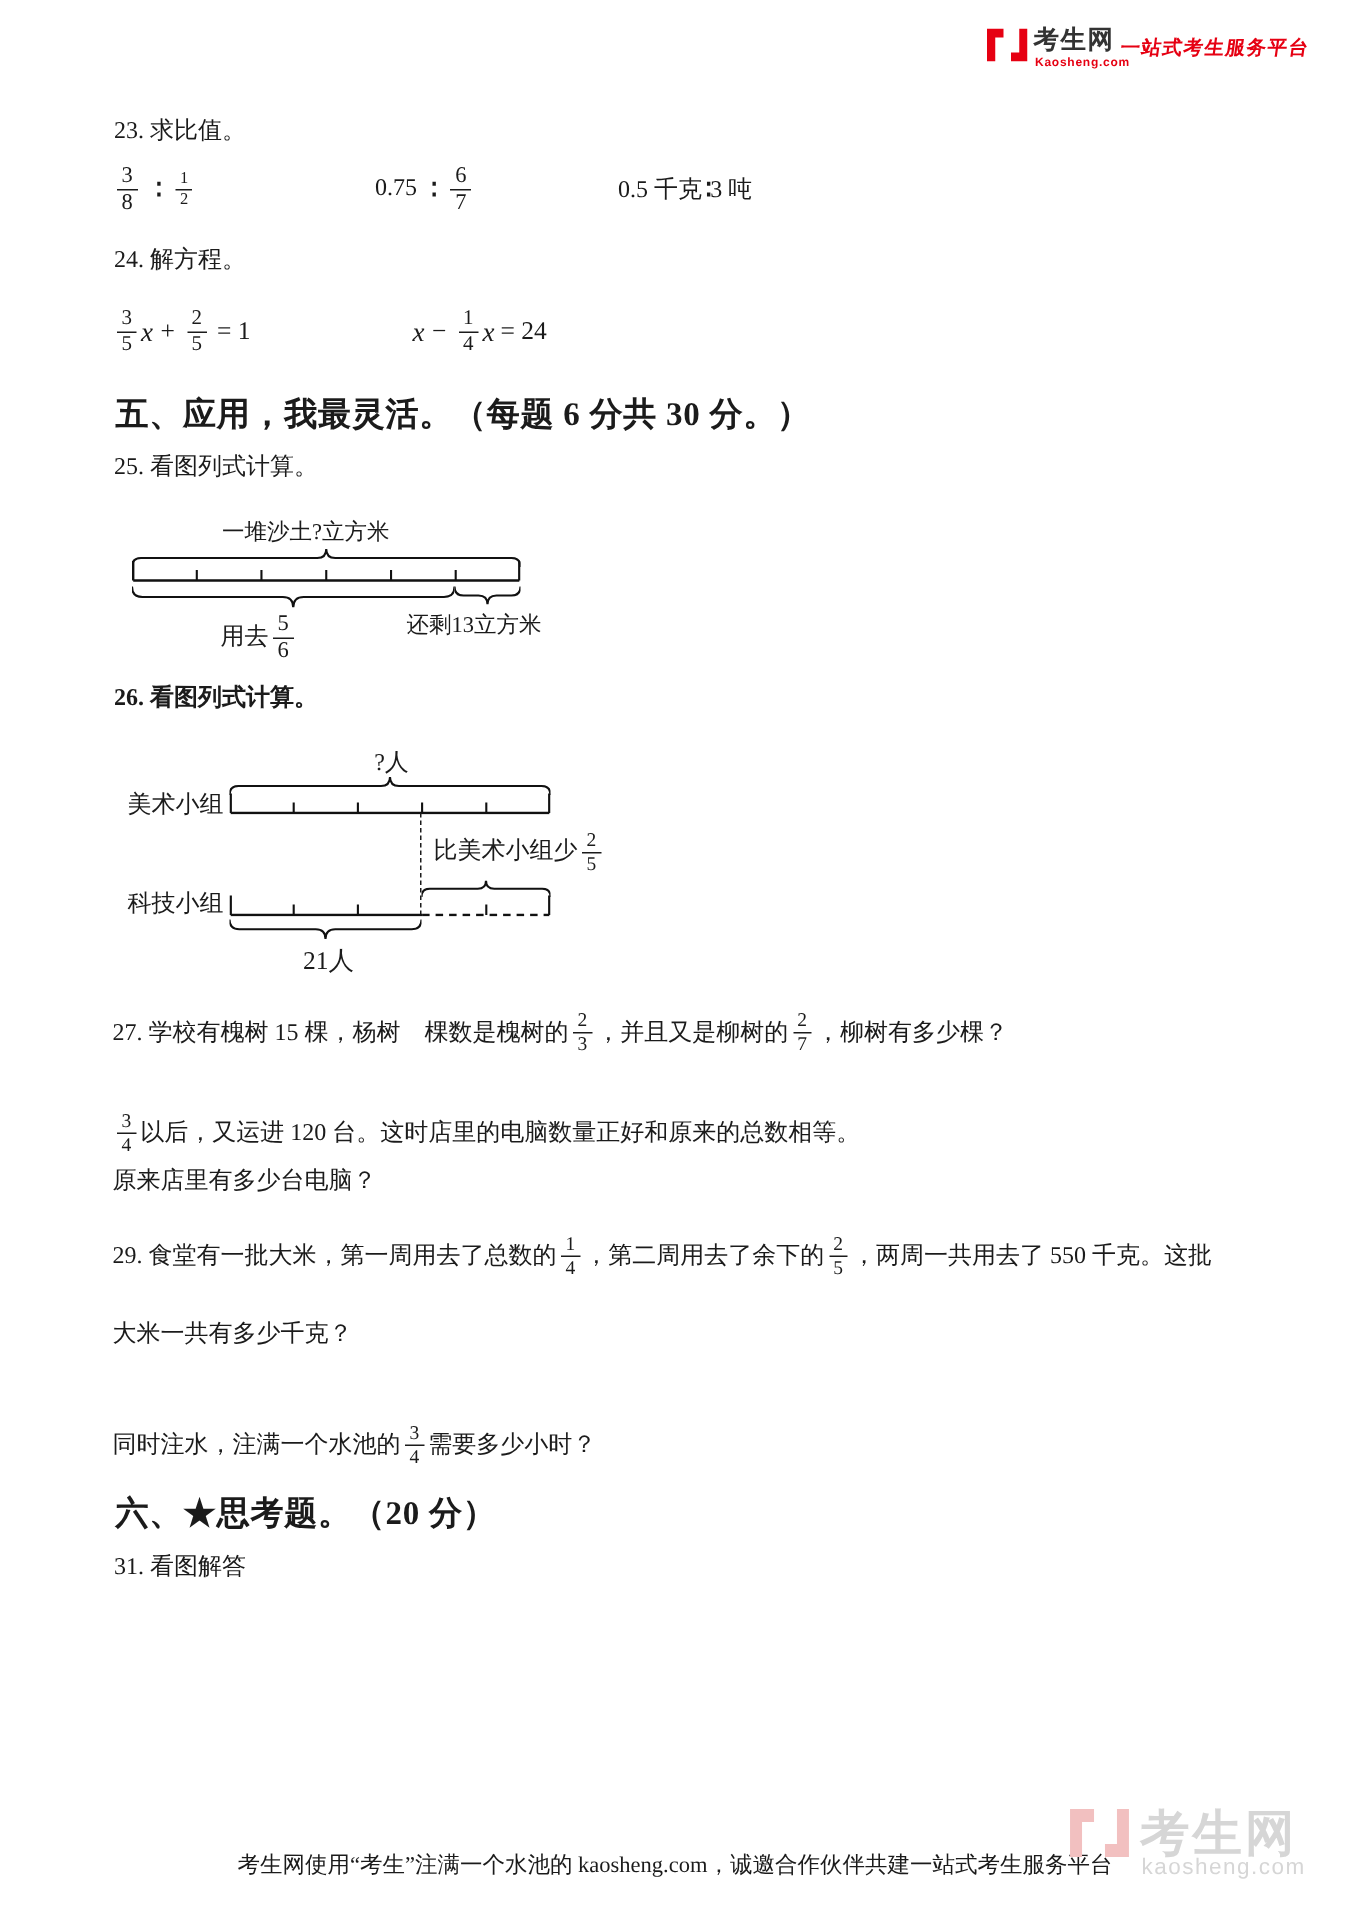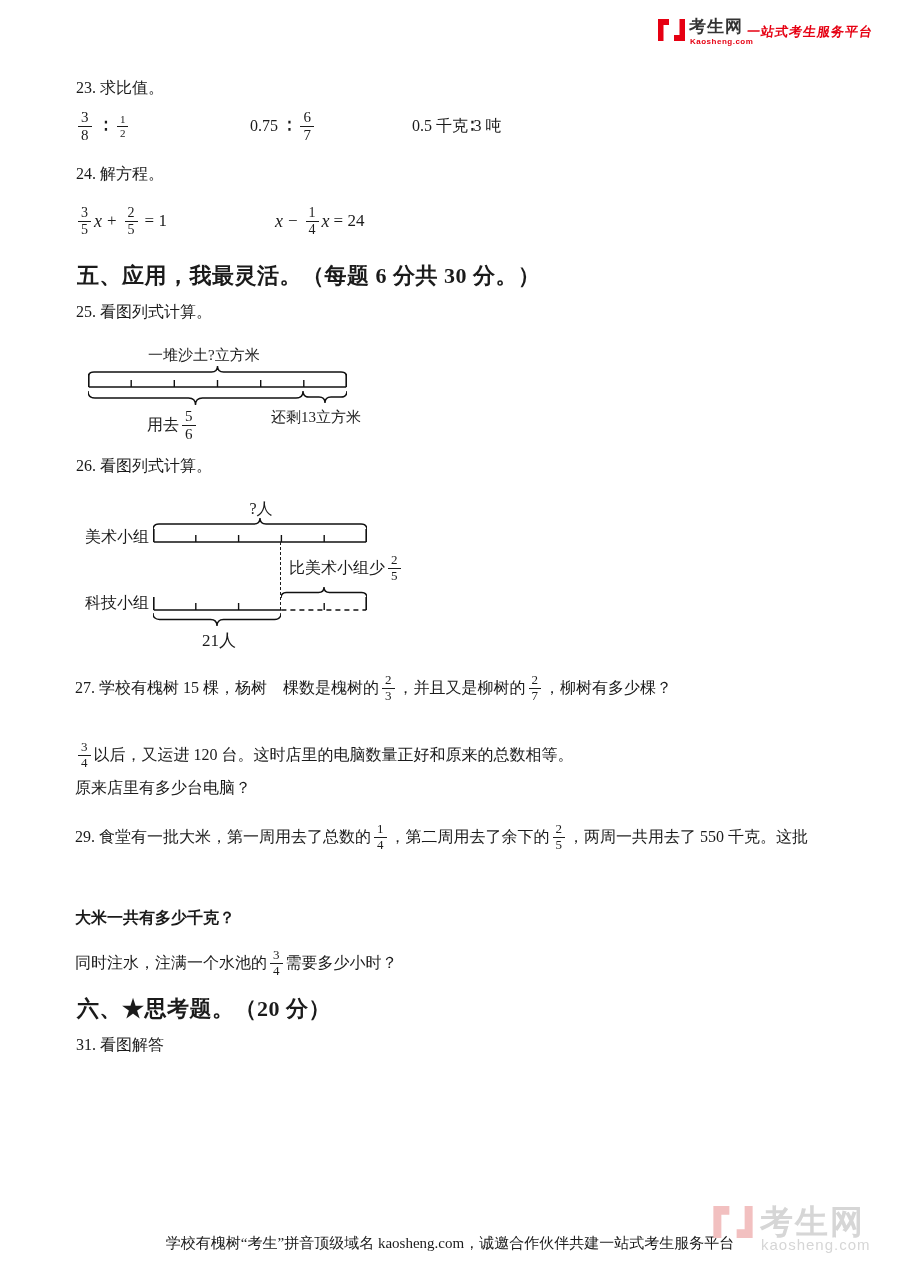--- a/index.html
+++ b/index.html
@@ -133,21 +133,21 @@
     <div class="row" style="left:62px;top:62px;height:42px;">
       <span class="t16">用去</span>
       <span class="frac f15">
         <span class="fn">5</span>
         <span class="fd">6</span>
       </span>
     </div>
     <div class="dlabel t15" style="left:186px;top:66px;font-weight:bold;font-weight:normal;">还剩13立方米</div>
   </div>
 
-  <div class="abs t16" style="left:76px;top:456px;">26. 看图列式计算。</div>
+  <div class="abs t16" style="left:76px;top:456px;font-weight:bold;">26. 看图列式计算。</div>
   <div class="diag" style="left:85px;top:498px;width:380px;height:162px;">
     <div class="dlabel t16" style="left:146px;top:1px;width:60px;text-align:center;">?人</div>
     <div class="abs brace" style="left:68px;top:20px;">
       <svg width="214" height="12" viewBox="0 0 214 12">
         <path d="M0,12 Q0,6 6,6 H101 Q107,6 107,0 Q107,6 113,6 H208 Q214,6 214,12" fill="none" stroke="#111" stroke-width="1.4" stroke-linecap="round"></path>
       </svg>
     </div>
     <div class="dlabel t16" style="left:0px;top:29px;">美术小组</div>
     <div class="abs bar" style="left:68px;top:30px;">
       <svg width="214" height="15" viewBox="0 0 214 15">
@@ -222,35 +222,35 @@
       <span class="fn">1</span>
       <span class="fd">4</span>
     </span>
     <span>，第二周用去了余下的</span>
     <span class="frac f13">
       <span class="fn">2</span>
       <span class="fd">5</span>
     </span>
     <span>，两周一共用去了 550 千克。这批</span>
   </div>
-  <div class="abs t16" style="left:75px;top:908px;font-weight:bold;">大米一共有多少千克？</div>
+  <div class="abs t16" style="left:75px;top:880px;">大米一共有多少千克？</div>
 
   <div class="row" style="left:75px;top:941px;height:44px;">
     <span>同时注水，注满一个水池的</span>
     <span class="frac f13">
       <span class="fn">3</span>
       <span class="fd">4</span>
     </span>
     <span>需要多少小时？</span>
   </div>
 
   <div class="abs sec" style="left:77px;top:994px;text-align:right;">六、★思考题。（20 分）</div>
   <div class="abs t16" style="left:76px;top:1035px;">31. 看图解答</div>
 
-  <div class="footer-line">学校有槐树“考生”拼音顶级域名 kaosheng.com，诚邀合作伙伴共建一站式考生服务平台</div>
+  <div class="footer-line">考生网使用“考生”注满一个水池的 kaosheng.com，诚邀合作伙伴共建一站式考生服务平台</div>
   <div class="abs" style="left:712px;top:1206px;width:42px;height:32px;">
     <svg width="42" height="32" viewBox="0 0 27 22">
       <path d="M0,0 h11 v6 h-5.5 v16 h-5.5 z" fill="var(--watermark-pink,#f2c0c0)"></path>
       <path d="M27,22 h-11 v-6 h5.5 v-16 h5.5 z" fill="var(--watermark-pink,#f2c0c0)"></path>
     </svg>
   </div>
   <div class="abs wm-brand" style="left:760px;top:1200px;">考生网</div>
   <div class="abs wm-domain" style="left:761px;top:1236px;">kaosheng.com</div>
 
 </div>

